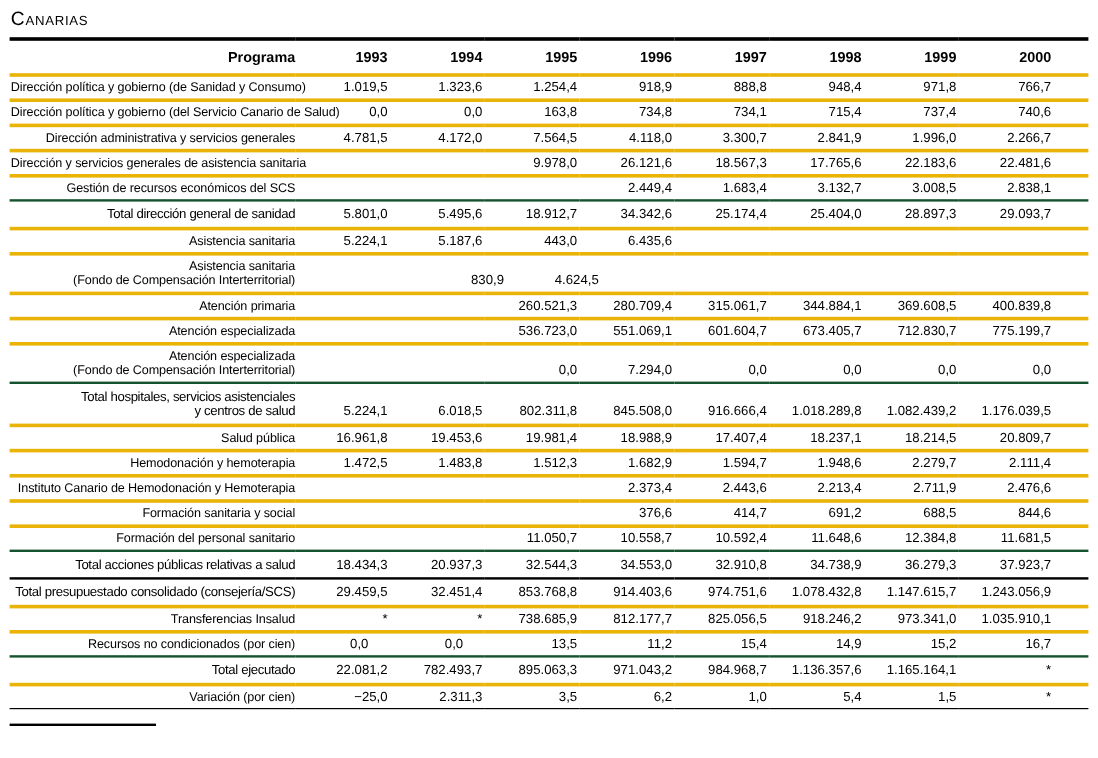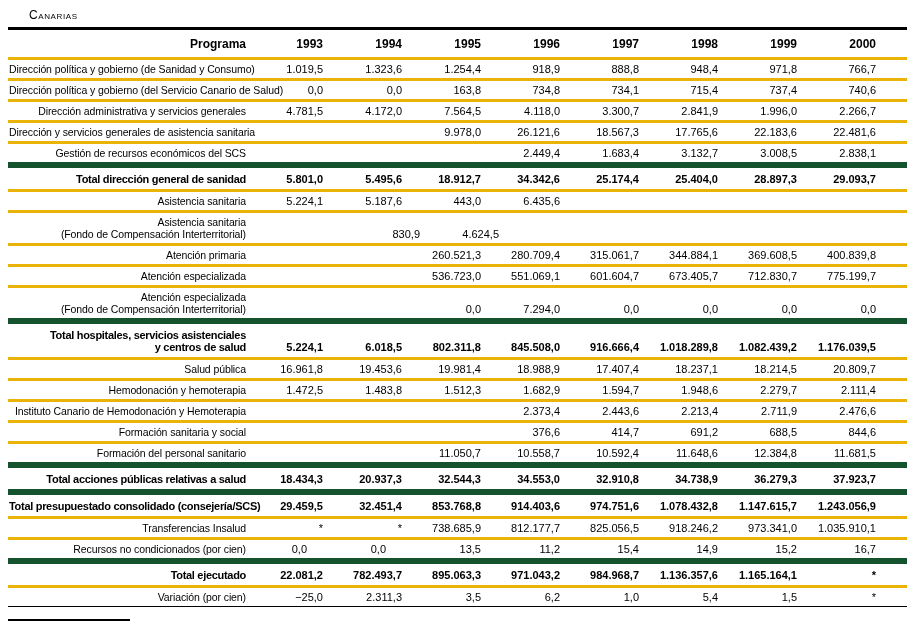--- a/index.html
+++ b/index.html
@@ -12,39 +12,38 @@
     height: 632px;
     font-family: "Liberation Sans", sans-serif;
     color: #000;
     overflow: hidden;
   }
   .page {
     padding: 6px 8px 0 8px;
   }
   .doc-title {
     font-variant: small-caps;
-    font-size: 12px;
+    font-size: 16px;
     letter-spacing: 0.6px;
     padding: 2px 0 5px 1px;
     font-weight: 400;
-    margin-left: 20px;
   }
   table.budget {
     width: 899px;
     border-collapse: collapse;
     table-layout: fixed;
     border-top: 3px solid #000;
     border-bottom: 1px solid #000;
   }
   table.budget tr { border-top: 3px solid #eab308; }
   table.budget thead tr { border-top: none; }
   table.budget tr.total {
-    border-top: 6px solid #14532d;
+    border-top: 2px solid #14532d;
     border-bottom: 2px solid #000;
-    font-weight: bold;
+    font-weight: normal;
   }
   th, td {
     padding: 3px 0;
     vertical-align: bottom;
     overflow: visible;
   }
   thead th {
     font-size: 12px;
     font-weight: bold;
     padding: 8px 0 6px 0;

